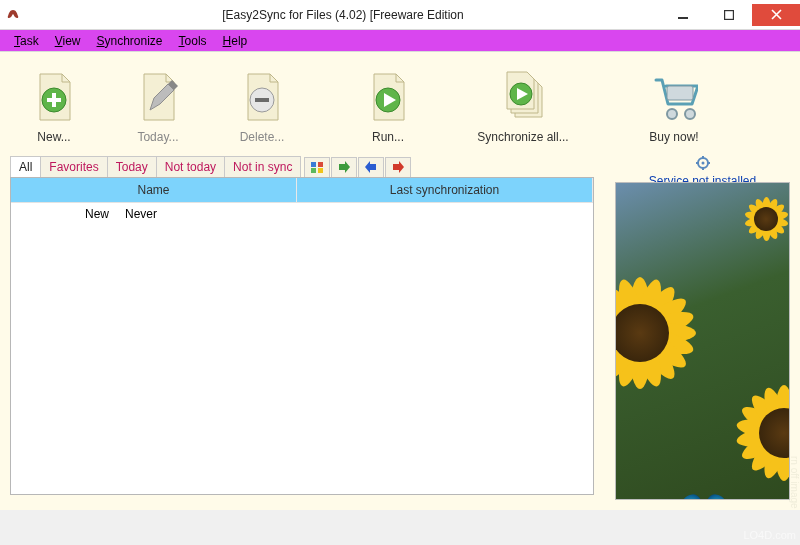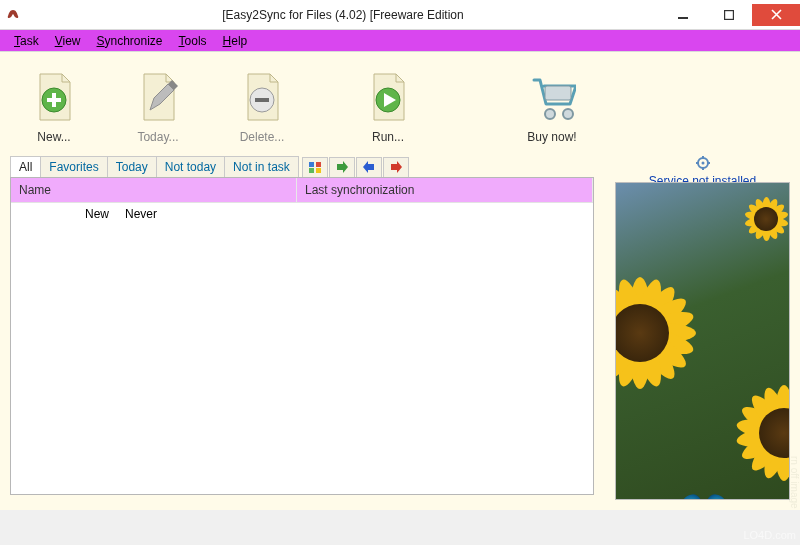--- a/index.html
+++ b/index.html
@@ -27,28 +27,28 @@
 .tool-btn.disabled .tool-label { color: #888; }
 .toolbar .spacer-narrow { width: 10px; }
 .toolbar .spacer-wide { width: 26px; }
 
 
 .workarea { background: #fffbe9; padding: 0 10px 10px 10px; display: flex; gap: 21px; }
 .left-col { flex: 1; min-width: 0; }
 .right-col { width: 175px; }
 
 .tab-strip { display: flex; align-items: center; font-size: 12px; gap: 0; }
-.tab { border: 1px solid #c9c9c9; border-bottom: none; background: #f6f3e4; padding: 3px 8px; color: #0369a1; margin-right: -1px; cursor: default; }
+.tab { border: 1px solid #c9c9c9; border-bottom: none; background: #f6f3e4; padding: 3px 8px; color: #be185d; margin-right: -1px; cursor: default; }
 .tab.active { background: #fff; color: #222; position: relative; z-index: 2; }
 .tab-icons { display: flex; align-items: center; padding-left: 4px; gap: 2px; }
 .tab-ico { width: 26px; height: 20px; border: 1px solid #c9c9c9; border-bottom: none; display: flex; align-items: center; justify-content: center; margin-right: -1px; background: #f6f3e4; }
 
 
 .list { border: 1px solid #b7b7b7; background: #fff; height: 318px; position: relative; z-index: 1; }
-.list-header { display: flex; background: #f0abfc; border-bottom: 1px solid #e3e3e3; font-size: 12px; }
+.list-header { display: flex; background: #7dd3fc; border-bottom: 1px solid #e3e3e3; font-size: 12px; text-align: center; }
 .list-header .col { padding: 5px 8px; border-right: 1px solid #e8e8e8; color: #333; }
 .col-name { width: 286px; }
 .col-state { width: 106px; }
 .col-last { flex: 1; }
 .list-row { display: flex; font-size: 12px; align-items: center; }
 .list-row .cell { padding: 4px 8px; }
 .list-row .cell-name { width: 286px; display: flex; align-items: center; gap: 4px; }
 .list-row .cell-state { width: 106px; text-align: right; }
 .list-row .cell-last { flex: 1; }
 
@@ -156,20 +156,32 @@
         <path d="M32 4 v8 h8" fill="none" stroke="#bfb78a"></path>
         <circle cx="24" cy="30" r="12" fill="#5fb54a" stroke="#3d8a2e"></circle>
         <polygon points="20,23 20,37 32,30" fill="#fff"></polygon>
       </svg>
     </div>
     <div class="tool-label">Run...</div>
   </div>
 
   <div class="spacer-narrow"></div>
 
+  <div class="tool-btn" style="width:110px">
+    <div class="tool-icon">
+      <svg width="56" height="56">
+        <path d="M16 10 h20 l7 7 v30 h-27 z" fill="#f4efd4" stroke="#bfb78a"></path>
+        <path d="M12 6 h20 l7 7 v30 h-27 z" fill="#f4efd4" stroke="#bfb78a"></path>
+        <path d="M8 2 h20 l7 7 v30 h-27 z" fill="#f4efd4" stroke="#bfb78a"></path>
+        <circle cx="22" cy="24" r="11" fill="#5fb54a" stroke="#3d8a2e"></circle>
+        <polygon points="18,18 18,30 29,24" fill="#fff"></polygon>
+      </svg>
+    </div>
+    <div class="tool-label">Synchronize all...</div>
+  </div>
 
   <div class="spacer-wide"></div>
 
   <div class="tool-btn">
     <div class="tool-icon">
       <svg width="56" height="56">
         <path d="M6 10 h6 l6 24 h24 l6 -18 h-32" fill="none" stroke="#5aa0b5" stroke-width="3" stroke-linejoin="round" stroke-linecap="round"></path>
         <rect x="17" y="16" width="26" height="14" rx="2" fill="#cfd9dd" stroke="#7f98a2"></rect>
         <circle cx="22" cy="44" r="5" fill="#cfd9dd" stroke="#7f98a2" stroke-width="2"></circle>
         <circle cx="40" cy="44" r="5" fill="#cfd9dd" stroke="#7f98a2" stroke-width="2"></circle>
@@ -179,21 +191,21 @@
   </div>
 </div>
 
 <div class="workarea">
   <div class="left-col">
     <div class="tab-strip">
       <div class="tab active">All</div>
       <div class="tab">Favorites</div>
       <div class="tab">Today</div>
       <div class="tab">Not today</div>
-      <div class="tab">Not in task</div>
+      <div class="tab">Not in sync</div>
       <div class="tab-icons">
         <div class="tab-ico">
           <svg width="14" height="14">
               <rect x="1" y="2" width="5" height="5" fill="#3a7bd5"></rect>
               <rect x="8" y="2" width="5" height="5" fill="#d94b3a"></rect>
               <rect x="1" y="8" width="5" height="5" fill="#5cb85c"></rect>
               <rect x="8" y="8" width="5" height="5" fill="#f0c419"></rect>
             </svg>
         </div>
         <div class="tab-ico">

